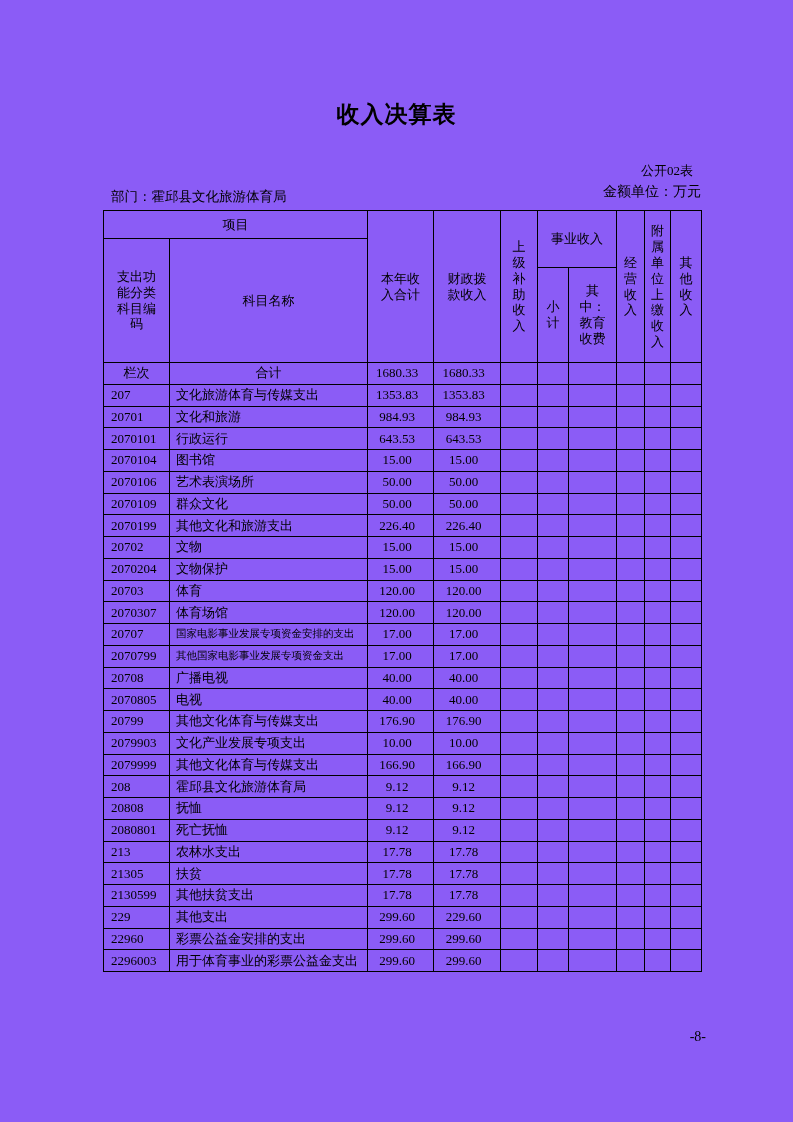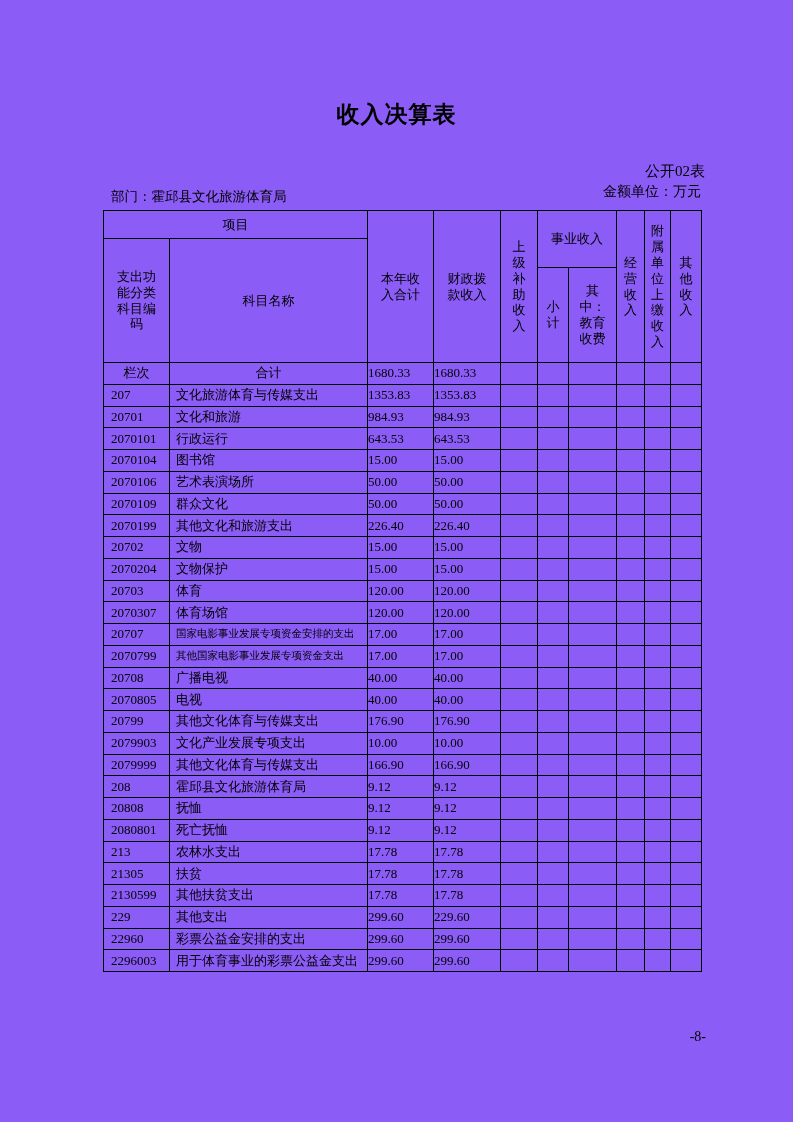--- a/index.html
+++ b/index.html
@@ -7,21 +7,21 @@
     position:relative; width:793px; height:1122px; background:#8b5cf6;
     font-family:"Liberation Serif","DejaVu Serif",serif; color:#000;
     overflow:hidden;
     text-decoration:underline;
   }
   .title {
     position:absolute; top:99px; left:0; width:100%;
     text-align:center; font-family:"Liberation Sans","DejaVu Sans",sans-serif;
     font-weight:700; font-size:23px; letter-spacing:1px;
   }
-  .table-code { position:absolute; top:162px; right:88px; font-size:15px; }
+  .table-code { position:absolute; top:162px; right:100px; font-size:13px; }
   .dept       { position:absolute; top:188px; left:111px; font-size:13.5px; }
   .unit       { position:absolute; top:183px; right:92px; font-size:14px; }
 
   table.main-table {
     position:absolute; top:210px; left:103px; width:598px;
     border-collapse:collapse; table-layout:fixed;
   }
   .main-table th, .main-table td {
     border:1px solid #000; padding:0; overflow:hidden;
   }
@@ -31,21 +31,21 @@
   }
   thead tr.h1 { height:28px; }
   thead tr.h2 { height:29px; }
   thead tr.h3 { height:95px; }
 
   tbody tr { height:21.75px; }
   tbody td { font-size:13px; vertical-align:middle; }
   td.code  { text-align:left; padding-left:7px; }
   td.name  { text-align:left; padding-left:6px; }
   td.name.small { font-size:10.5px; }
-  td.num   { text-align:left; padding-right:7px; }
+  td.num   { text-align:center; padding-right:7px; }
   td.center{ text-align:center; padding-left:0; }
 
   .note    { position:absolute; top:978px; left:104px; width:620px; font-size:13px; }
   .pagenum { position:absolute; top:1029px; right:87px; font-size:14px; }
 </style>
 </head>
 <body>
 
 <div class="page">
   <div class="title">收入决算表</div>

